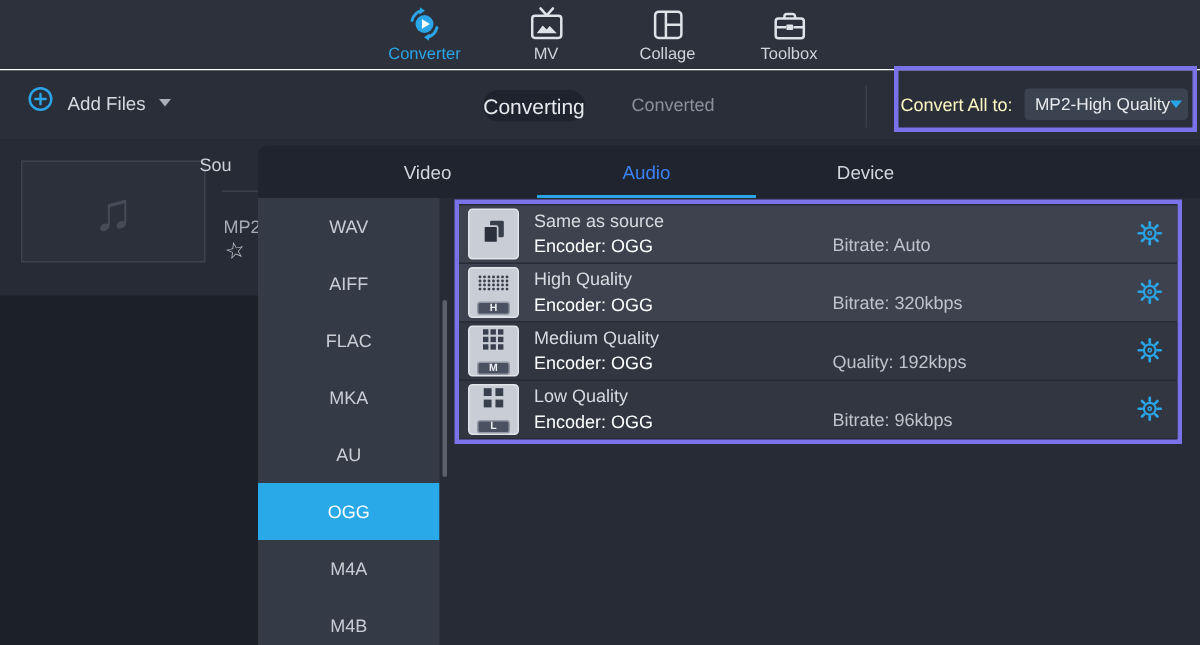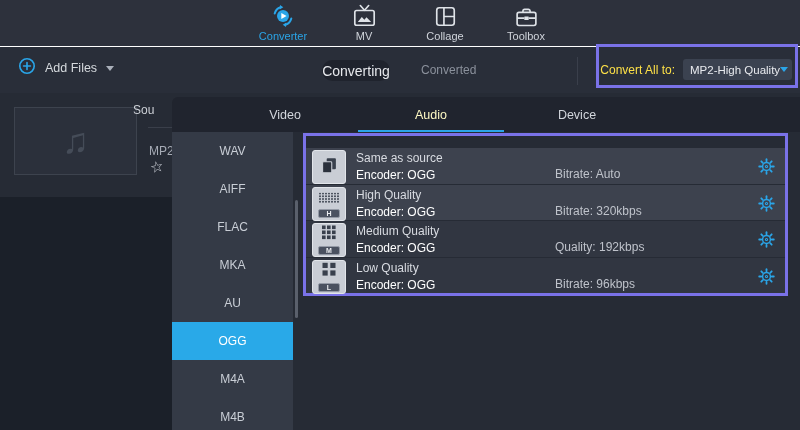--- a/index.html
+++ b/index.html
@@ -17,51 +17,51 @@
   
   .toolbar{position:absolute;left:0;top:47px;width:800px;height:46px;background:#292e39;}
   .add-files{position:absolute;left:18px;top:10px;display:flex;align-items:center;gap:9px;cursor:pointer;}
   .add-files .aflabel{font-size:12.5px;color:#d6dade;}
   .caret-sm{width:0;height:0;border-left:4.5px solid transparent;border-right:4.5px solid transparent;border-top:5px solid #aab0ba;}
   .queue-pill{position:absolute;left:322px;top:13px;width:68px;height:21px;background:#1f232d;border-radius:11px;display:flex;align-items:center;justify-content:center;cursor:pointer;}
   .queue-pill span{font-size:14px;color:#e6e8ec;}
   .queue-converted{position:absolute;left:421px;top:16px;font-size:12px;color:#8b919c;cursor:pointer;}
   .tb-divider{position:absolute;left:577px;top:10px;width:1px;height:28px;background:#3a3f4b;}
   .convert-all{position:absolute;right:8px;top:12px;display:flex;align-items:center;gap:8px;}
-  .convert-all .calabel{font-size:12px;color:#fde047;margin-left:12px;}
+  .convert-all .calabel{font-size:12px;color:#fef9c3;margin-left:12px;}
   .ca-select{width:109px;height:21px;background:#3b4250;border-radius:3px;display:flex;align-items:center;padding:6px 7px;cursor:pointer;}
   .ca-select .caval{flex:1;font-size:11.5px;color:#e8eaee;white-space:nowrap;}
   .caret-accent{width:0;height:0;border-left:4.5px solid transparent;border-right:4.5px solid transparent;border-top:5.5px solid #2aa5e8;}
 
   
   .filerow{position:absolute;left:0;top:93px;width:800px;height:104px;background:#262b35;}
   .thumb{position:absolute;left:14px;top:107px;width:123px;height:68px;background:#2b303b;border:1px solid #3d434e;display:flex;align-items:center;justify-content:center;cursor:pointer;}
   .thumb .note{font-size:36px;color:#454c58;line-height:1;}
   .f-title{position:absolute;left:133px;top:103px;font-size:12px;color:#ccd0d6;}
   .f-divider{position:absolute;left:148px;top:127px;width:40px;height:1px;background:#3a3f4a;}
   .f-format{position:absolute;left:149px;top:144px;font-size:12px;color:#a6abb5;}
   .f-star{position:absolute;left:150px;top:158px;font-size:15px;color:#ced2d9;transform:rotate(-12deg);cursor:pointer;}
 
   
   .panel-header{position:absolute;left:172px;top:97px;width:628px;height:35px;background:#20242e;border-radius:6px 0 0 0;}
   .panel-tabs{position:absolute;left:40px;top:0;width:438px;height:35px;display:flex;}
   .ptab{flex:1;position:relative;display:flex;align-items:center;justify-content:center;cursor:pointer;}
   .ptab span{font-size:12.5px;color:#d2d6dc;}
-  .ptab.active span{color:#fef9c3;}
+  .ptab.active span{color:#3b82f6;}
   .ptab.active::after{content:'';position:absolute;left:0;right:0;bottom:0;height:2px;background:#2aa5e8;}
   .panel-body{position:absolute;left:172px;top:132px;width:628px;height:298px;background:#262b35;}
   .fmt-sidebar{position:absolute;left:172px;top:132px;width:121px;height:298px;background:#343a46;overflow:hidden;}
   .fmt{height:38px;display:flex;align-items:center;justify-content:center;cursor:pointer;}
   .fmt span{font-size:12px;color:#c9ced6;}
   .fmt.selected{background:#29a9e8;}
   .fmt.selected span{color:#ffffff;}
   .fmt-scrollbar{position:absolute;left:295px;top:200px;width:3px;height:118px;background:#5a606c;border-radius:2px;cursor:pointer;}
 
   
-  .preset-list{position:absolute;left:303px;top:133px;width:485px;height:163px;border:3px solid #7a72e8;background:#262b35;display:flex;flex-direction:column;gap:1px;padding-top:12px;}
+  .preset-list{position:absolute;left:303px;top:133px;width:485px;height:163px;border:3px solid #7a72e8;background:#262b35;display:flex;flex-direction:column;gap:1px;padding-top:1px;}
   .preset-row{position:relative;height:38px;cursor:pointer;}
   .preset-row.light{background:#3d424e;}
   .preset-row.dark{background:#313641;}
   .tile{position:absolute;left:6px;top:2px;width:34px;height:34px;background:#c9cdd5;border:1px solid #e2e5ea;border-radius:3px;display:flex;flex-direction:column;align-items:center;justify-content:center;gap:2px;}
   .tile-badge{width:22px;height:9px;background:#4a5160;border:1px solid #949aa6;border-radius:2px;color:#eceef2;font-size:7px;line-height:7px;font-weight:bold;text-align:center;}
   .preset-texts{position:absolute;left:50px;top:3px;}
   .preset-name{font-size:12px;color:#d8dbe1;}
   .preset-sub{font-size:12px;color:#ffffff;margin-top:3px;}
   .preset-bitrate{position:absolute;left:249px;top:19px;font-size:12px;color:#bfc3cb;}
   .preset-gear{position:absolute;left:452px;top:10px;width:17px;height:17px;cursor:pointer;}

